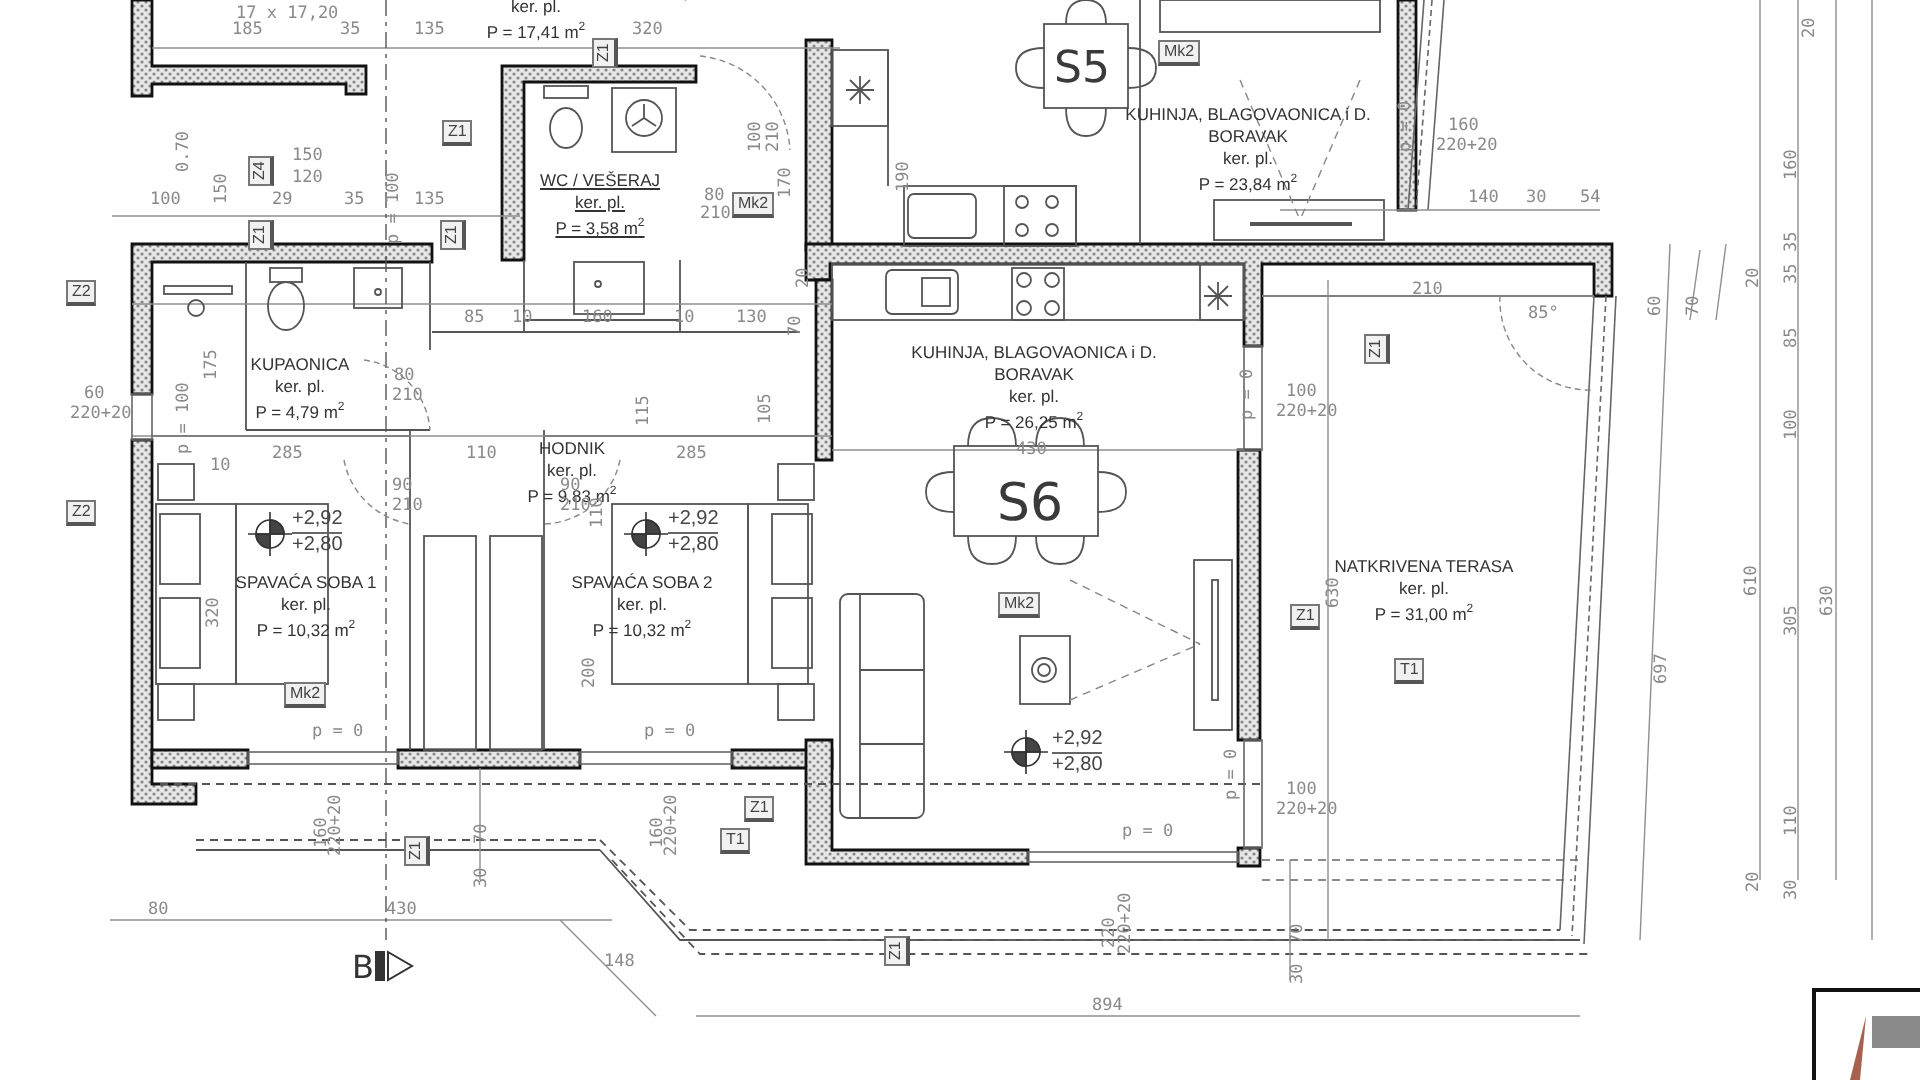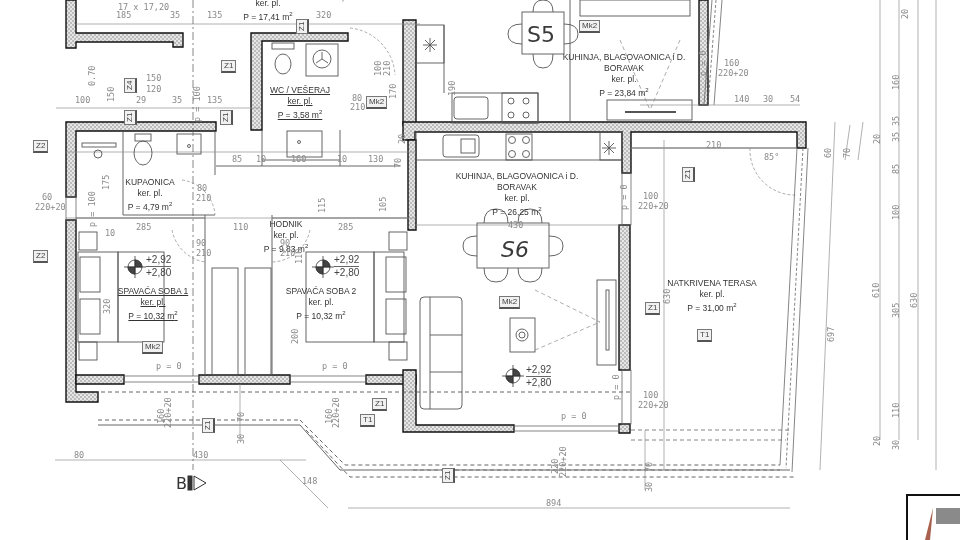--- a/index.html
+++ b/index.html
@@ -264,21 +264,21 @@
 
   <g>
     <rect x="907" y="495" width="56" height="50" fill="#fff" stroke="#111" stroke-width="2"></rect>
     <path d="M933 508 L925 540 L930 540 Z" fill="#a8614e"></path>
     <rect x="936" y="508" width="26" height="16" fill="#8a8a8a"></rect>
   </g>
 </svg>
 
 <div id="units">
     <div class="code" style="left: 541px; top: 22px; font-size: 22px;">S5</div>
-    <div class="code" style="left: 515px; top: 237px; font-size: 22px; font-style: italic;">S6</div>
+    <div class="code" style="left: 515px; top: 237px; font-size: 26px;">S6</div>
   </div>
 <div id="rooms">
     <div class="lbl" style="left: 268px; top: -2px;">
       <div>ker. pl.</div>
       <div><span>P = 17,41 m</span><span class="sup">2</span></div>
     </div>
     <div class="lbl" style="left: 624px; top: 52px;">
       <div>KUHINJA, BLAGOVAONICA i D.</div>
       <div>BORAVAK</div>
       <div>ker. pl.</div>
@@ -298,21 +298,21 @@
       <div>HODNIK</div>
       <div>ker. pl.</div>
       <div><span>P = 9,83 m</span><span class="sup">2</span></div>
     </div>
     <div class="lbl" style="left: 517px; top: 171px;">
       <div>KUHINJA, BLAGOVAONICA i D.</div>
       <div>BORAVAK</div>
       <div>ker. pl.</div>
       <div><span>P = 26,25 m</span><span class="sup">2</span></div>
     </div>
-    <div class="lbl" style="left: 153px; top: 286px; text-decoration: underline;">
+    <div class="lbl" style="left: 153px; top: 286px;">
       <div>SPAVAĆA SOBA 1</div>
       <div>ker. pl.</div>
       <div><span>P = 10,32 m</span><span class="sup">2</span></div>
     </div>
     <div class="lbl" style="left: 321px; top: 286px;">
       <div>SPAVAĆA SOBA 2</div>
       <div>ker. pl.</div>
       <div><span>P = 10,32 m</span><span class="sup">2</span></div>
     </div>
     <div class="lbl" style="left: 712px; top: 278px;">

